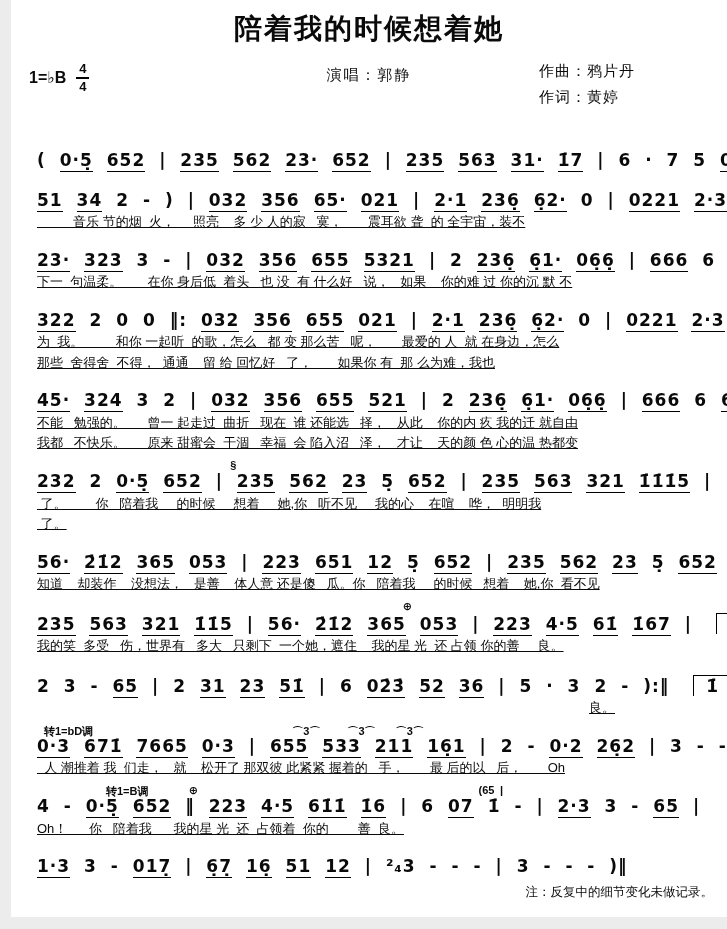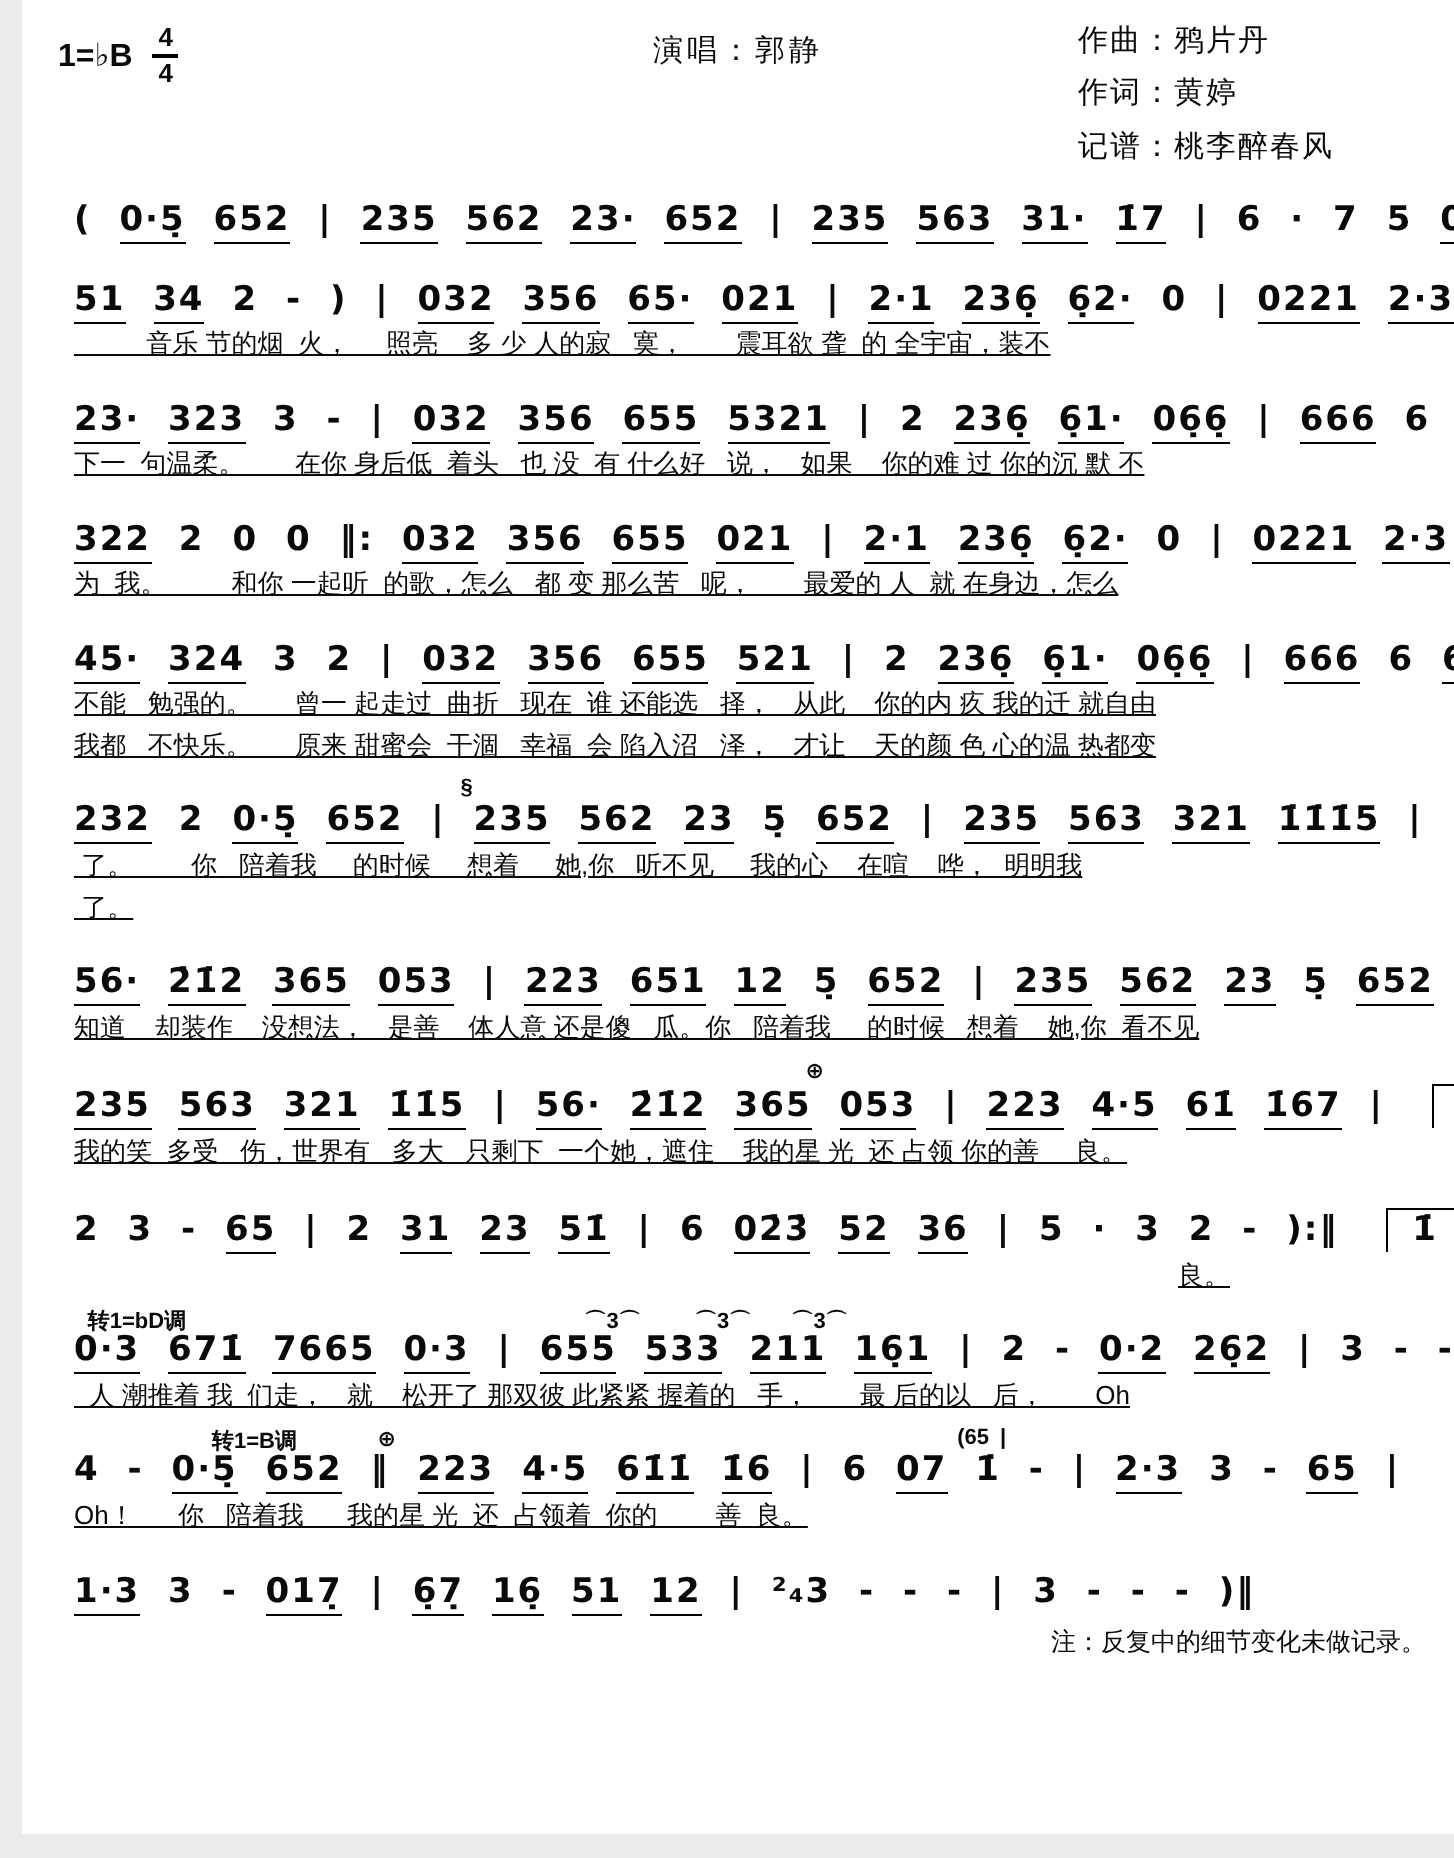--- a/index.html
+++ b/index.html
@@ -28,53 +28,54 @@
   .notice{text-align:right;font-size:12.5px;margin:2px 14px 0 0;}
   .footer{font-size:14.5px;margin:8px 0 0 10px;letter-spacing:1px;}
 </style>
 </head>
 <body>
 
 <div class="edge-left"></div>
 <div class="edge-bottom"></div>
 
 <div class="page">
+  <h1 class="title">陪着我的时候想着她</h1>
 
   <div class="meta">
     <div class="key">
       <span>1=♭B</span>
       <span class="frac">
         <span>4</span>
         <span class="frac-line"></span>
         <span>4</span>
       </span>
     </div>
     <div class="performer">演唱：郭静</div>
     <div class="credits">
       <div>作曲：鸦片丹</div>
       <div>作词：黄婷</div>
-      <div>记谱：桃李醉春风</div>
     </div>
   </div>
 
   <div class="score">
       <div class="system system-1">
         <div class="notes"><span>(</span> <span class="beam">0·5̣</span> <span class="beam">652</span> <span>|</span> <span class="beam">235</span> <span class="beam">562</span> <span class="beam">23·</span> <span class="beam">652</span> <span>|</span> <span class="beam">235</span> <span class="beam">563</span> <span class="beam">31·</span> <span class="beam">1̇7</span> <span>|</span> <span>6</span> <span>·</span> <span>7</span> <span>5</span> <span class="beam">034</span>  </div>
       </div>
       <div class="system system-2">
         <div class="notes"><span class="beam">51</span> <span class="beam">34</span> <span>2</span> <span>-</span> <span>)</span> <span>|</span> <span class="beam">032</span> <span class="beam">356</span> <span class="beam">65·</span> <span class="beam">021</span> <span>|</span> <span class="beam">2·1</span> <span class="beam">236̣</span> <span class="beam">6̣2·</span> <span>0</span> <span>|</span> <span class="beam">0221</span> <span class="beam">2·3</span>    </div>
         <div class="lyrics">          音乐 节的烟  火，     照亮    多 少 人的寂   寞，       震耳欲 聋  的 全宇宙，装不</div>
       </div>
       <div class="system system-3">
         <div class="notes"><span class="beam">23·</span> <span class="beam">323</span> <span>3</span> <span>-</span> <span>|</span> <span class="beam">032</span> <span class="beam">356</span> <span class="beam">655</span> <span class="beam">5321</span> <span>|</span> <span>2</span> <span class="beam">236̣</span> <span class="beam">6̣1·</span> <span class="beam">06̣6̣</span> <span>|</span> <span class="beam">666</span> <span>6</span>    </div>
         <div class="lyrics">下一  句温柔。       在你 身后低  着头   也 没  有 什么好   说，   如果    你的难 过 你的沉 默 不</div>
       </div>
       <div class="system system-4">
         <div class="notes"><span class="beam">322</span> <span>2</span> <span>0</span> <span>0</span> <span>‖:</span> <span class="beam">032</span> <span class="beam">356</span> <span class="beam">655</span> <span class="beam">021</span> <span>|</span> <span class="beam">2·1</span> <span class="beam">236̣</span> <span class="beam">6̣2·</span> <span>0</span> <span>|</span> <span class="beam">0221</span> <span class="beam">2·3</span>    </div>
         <div class="lyrics">为  我。         和你 一起听  的歌，怎么   都 变 那么苦   呢，       最爱的 人  就 在身边，怎么</div>
+        <div class="lyrics">那些  舍得舍  不得，  通通    留 给 回忆好   了，       如果你 有  那 么为难，我也</div>
       </div>
       <div class="system system-5">
         <div class="notes"><span class="beam">45·</span> <span class="beam">324</span> <span>3</span> <span>2</span> <span>|</span> <span class="beam">032</span> <span class="beam">356</span> <span class="beam">655</span> <span class="beam">521</span> <span>|</span> <span>2</span> <span class="beam">236̣</span> <span class="beam">6̣1·</span> <span class="beam">06̣6̣</span> <span>|</span> <span class="beam">666</span> <span>6</span> <span class="beam">666</span>   </div>
         <div class="lyrics">不能   勉强的。      曾一 起走过  曲折   现在  谁 还能选   择，   从此    你的内 疚 我的迁 就自由</div>
         <div class="lyrics">我都   不快乐。      原来 甜蜜会  干涸   幸福  会 陷入沼   泽，   才让    天的颜 色 心的温 热都变</div>
       </div>
       <div class="system system-6">
         <span class="annot" style="left: 28%;">§</span>
         <div class="notes"><span class="beam">232</span> <span>2</span> <span class="beam">0·5̣</span> <span class="beam">652</span> <span>|</span> <span class="beam">235</span> <span class="beam">562</span> <span class="beam">23</span> <span>5̣</span> <span class="beam">652</span> <span>|</span> <span class="beam">235</span> <span class="beam">563</span> <span class="beam">321</span> <span class="beam">1̇1̇1̇5</span> <span>|</span> </div>
         <div class="lyrics"> 了。        你   陪着我     的时候     想着     她,你   听不见     我的心    在喧    哗，  明明我</div>

